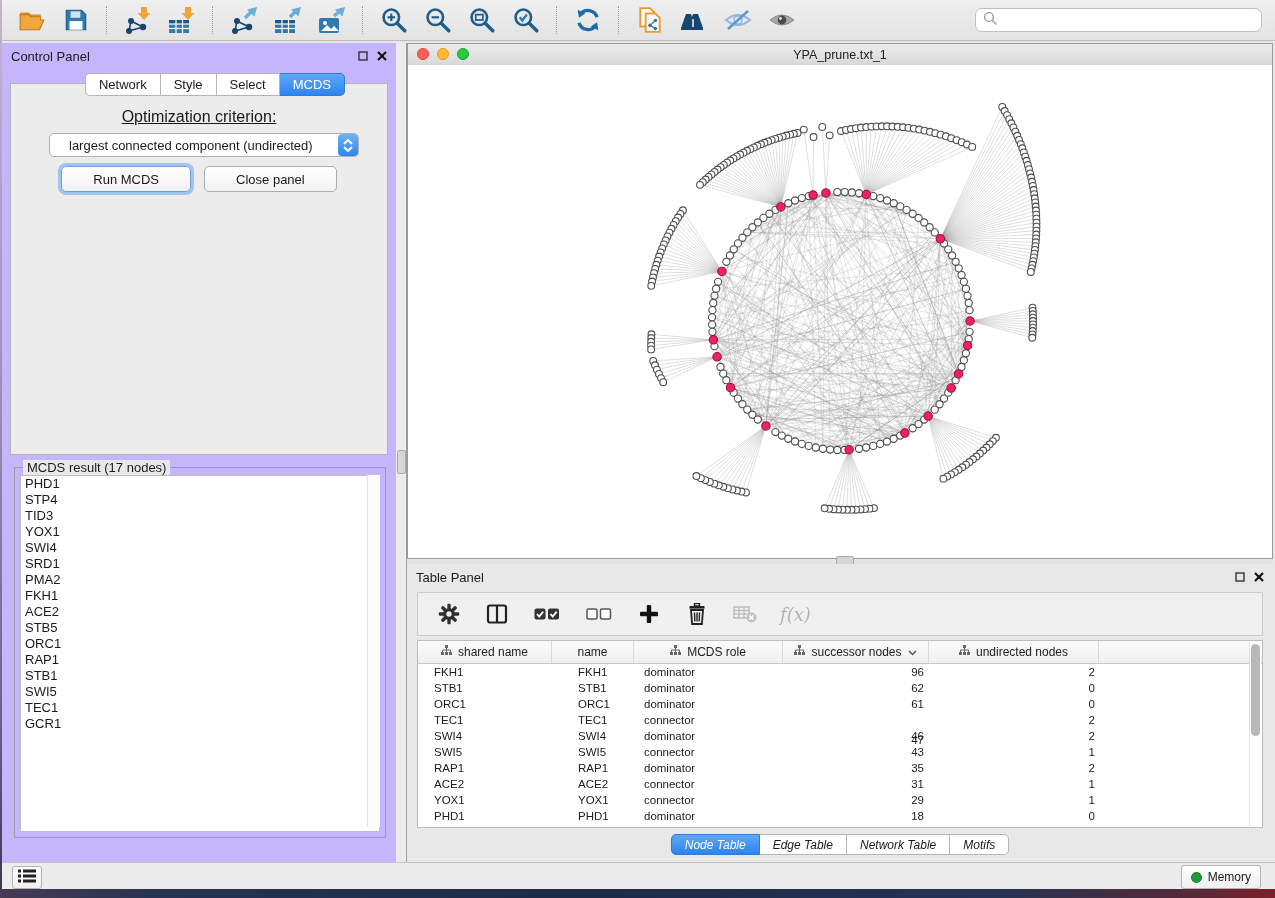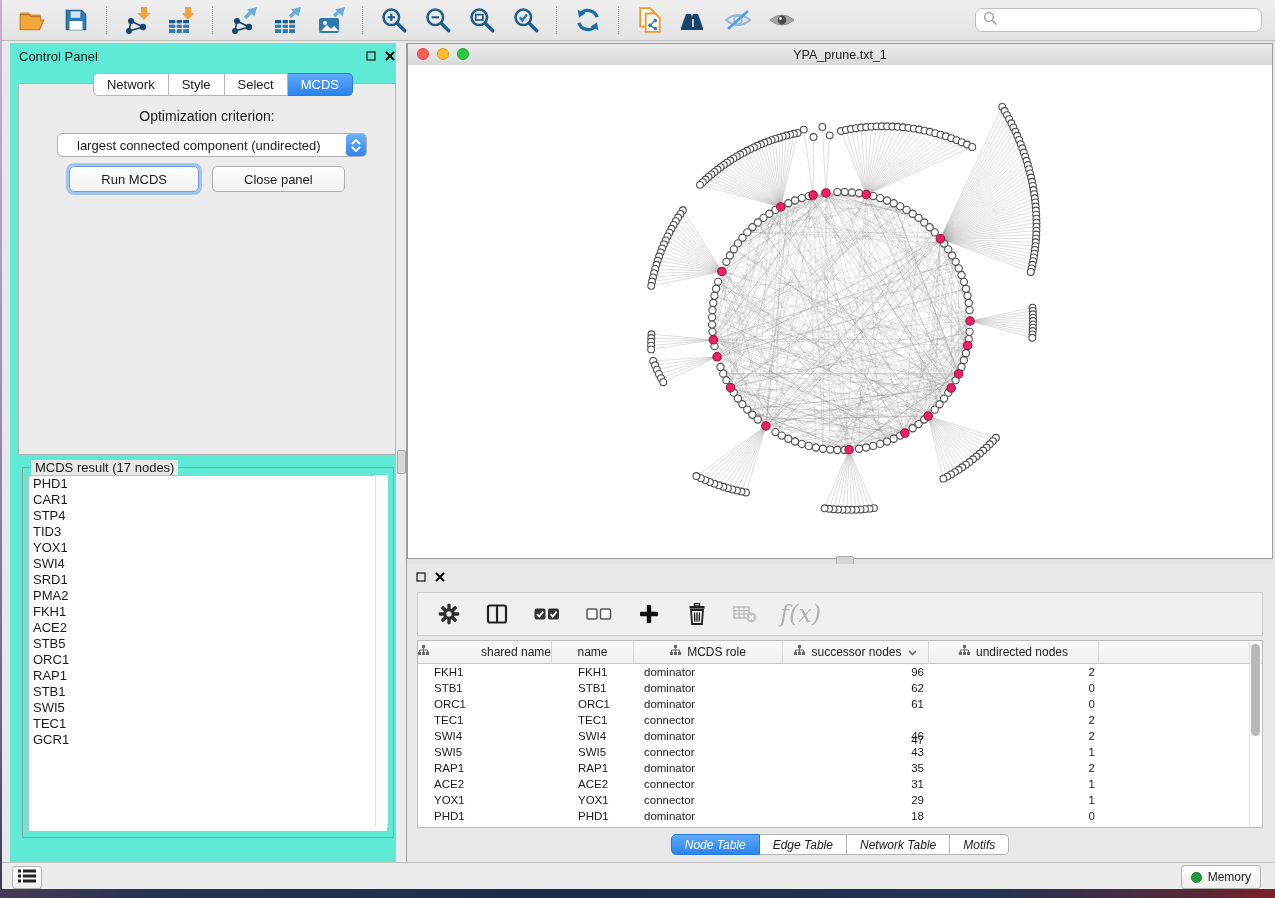--- a/index.html
+++ b/index.html
@@ -12,34 +12,34 @@
        border-bottom:1px solid #bdbdbd;display:flex;align-items:center;padding-left:10px;box-sizing:border-box;}
   .tb-group{display:flex;align-items:center;gap:12px;margin:0 6px;}
   .tb-sep{width:1px;height:28px;border-left:1px dotted #9f9f9f;margin:0 8px;}
   .tb-btn{width:32px;height:30px;display:flex;align-items:center;justify-content:center;cursor:pointer;}
   .search-wrap{position:absolute;right:13px;top:8px;width:287px;height:24px;background:#fff;
        border:1px solid #bfbfbf;border-radius:7px;display:flex;align-items:center;box-sizing:border-box;padding-left:7px;}
   
   .panel-header{height:26px;display:flex;align-items:center;padding:0 9px;font-size:13px;}
   .panel-header .ph-title{flex:1;}
   .ph-icons{display:flex;align-items:center;gap:9px;}
-  .control-panel{position:absolute;left:2px;top:43px;width:394px;height:819px;background:#5eead4;margin-left:8px;}
+  .control-panel{position:absolute;left:2px;top:43px;width:394px;height:819px;background:#c4b5fd;}
   .v-divider{position:absolute;left:396px;top:43px;width:11px;height:819px;background:#ececec;border-right:1px solid #9f9f9f;box-sizing:border-box;}
   .v-grip{position:absolute;left:1px;top:407px;width:7px;height:22px;background:#d6d6d6;border:1px solid #ababab;border-radius:2px;}
   
   .seg{display:flex;}
   .seg .seg-tab{background:#fff;border:1px solid #b5b5b5;border-left:none;padding:0 13px;height:21px;
        display:flex;align-items:center;font-size:13px;cursor:pointer;white-space:nowrap;}
   .seg .seg-tab:first-child{border-left:1px solid #b5b5b5;border-radius:5px 0 0 5px;}
   .seg .seg-tab:last-child{border-radius:0 5px 5px 0;}
   .seg .seg-tab.active{background:linear-gradient(#5fa9f8,#2b84ee);color:#fff;border-color:#2a7cd8;}
   .cp-tabs{position:absolute;left:16px;top:30px;width:100%;display:flex;justify-content:center;z-index:3;}
   .cp-content{position:absolute;left:8px;top:40px;width:378px;height:372px;background:#ececec;
        border:1px solid #b4b4b4;box-sizing:border-box;}
-  .opt-label{position:absolute;left:0;top:24px;width:100%;text-align:center;font-size:14px;}
+  .opt-label{position:absolute;left:0;top:24px;width:100%;text-align:center;font-size:16px;text-decoration:underline;}
   .dropdown{position:absolute;left:38px;top:49px;width:310px;height:24px;background:#fff;border:1px solid #b0b0b0;
        border-radius:5px;display:flex;align-items:center;box-sizing:border-box;cursor:pointer;}
   .dropdown .dd-text{flex:1;padding-left:19px;font-size:13px;}
   .dd-stepper{width:20px;height:22px;margin-right:0px;background:linear-gradient(#6db1f8,#2f86ef);
        border-radius:4px;display:flex;flex-direction:column;align-items:center;justify-content:center;gap:1px;}
   .btn-row{position:absolute;left:0;top:82px;width:100%;display:flex;justify-content:center;gap:13px;}
   .btn{height:24px;background:linear-gradient(#ffffff,#f1f1f1);border:1px solid #adadad;border-radius:5px;
        font-size:13px;padding:0 31px;display:flex;align-items:center;cursor:pointer;}
   .btn.focus-ring{box-shadow:0 0 0 3px rgba(98,165,241,.55);border-color:#6f9fdc;}
   .group-box{position:absolute;left:12px;top:424px;width:372px;height:371px;border:1px solid #9d9d9d;box-sizing:border-box;}
@@ -59,21 +59,21 @@
   .tl.green{background:#28c840;border:1px solid #1da32f;box-sizing:border-box;}
   .net-title{font-size:12.5px;color:#222;}
   .net-canvas{position:absolute;left:0;top:21px;width:864px;height:493px;background:#fff;}
   .h-splitter{position:absolute;left:407px;top:559px;width:866px;height:5px;background:#e4e4e4;}
   .h-grip{position:absolute;left:429px;top:-3px;width:16px;height:8px;background:#d6d6d6;border:1px solid #ababab;border-radius:2px;}
   
   .table-panel{position:absolute;left:407px;top:564px;width:866px;height:297px;background:#e8e8e8;}
   .tp-toolbar{position:absolute;left:10px;top:28px;width:846px;height:44px;background:#f0f0f0;
        border:1px solid #cdcdcd;box-sizing:border-box;display:flex;align-items:center;gap:22px;padding-left:18px;}
   .tp-tool{display:flex;align-items:center;justify-content:center;width:26px;height:26px;cursor:pointer;}
-  .fx{font-family:"DejaVu Serif",serif;font-style:italic;font-size:24px;color:#b3b3b3;}
+  .fx{font-family:"DejaVu Serif",serif;font-style:italic;font-size:18px;color:#b3b3b3;}
   .table-box{position:absolute;left:10px;top:76px;width:846px;height:188px;background:#fff;border:1px solid #bdbdbd;box-sizing:border-box;}
   .t-header{display:flex;height:22px;background:linear-gradient(#fafafa,#efefef);border-bottom:1px solid #c9c9c9;}
   .th{display:flex;align-items:center;justify-content:center;gap:6px;font-size:12px;color:#222;
       border-right:1px solid #d8d8d8;box-sizing:border-box;position:relative;cursor:pointer;}
   .th .th-label{white-space:nowrap;}
   .th-filler{flex:1;border-right:none;}
   .t-body{position:relative;}
   .t-row{display:flex;height:16px;align-items:center;cursor:default;}
   .td{font-size:11.5px;box-sizing:border-box;white-space:nowrap;}
   .t-scroll{position:absolute;right:3px;top:24px;width:11px;height:160px;background:#fff;border-left:1px solid #e2e2e2;}
@@ -302,21 +302,20 @@
       </div>
       <div class="btn-row">
         <div class="btn focus-ring">Run MCDS</div>
         <div class="btn">Close panel</div>
       </div>
     </div>
     <div class="group-box">
       <div class="group-legend">MCDS result (17 nodes)</div>
       <div class="mcds-list" id="mcds-list">
           <div class="mcds-item">PHD1</div>
-          <div class="mcds-item">CAR1</div>
           <div class="mcds-item">STP4</div>
           <div class="mcds-item">TID3</div>
           <div class="mcds-item">YOX1</div>
           <div class="mcds-item">SWI4</div>
           <div class="mcds-item">SRD1</div>
           <div class="mcds-item">PMA2</div>
           <div class="mcds-item">FKH1</div>
           <div class="mcds-item">ACE2</div>
           <div class="mcds-item">STB5</div>
           <div class="mcds-item">ORC1</div>
@@ -1196,20 +1195,21 @@
           </g>
         </svg>
     </div>
   </div>
   <div class="h-splitter">
     <div class="h-grip"></div>
   </div>
 
   <div class="table-panel">
     <div class="panel-header">
+      <span class="ph-title">Table Panel</span>
       <span class="ph-icons">
         <span><svg width="10" height="10" viewBox="0 0 10 10">
               <rect x="1" y="1" width="8" height="8" fill="none" stroke="#333" stroke-width="1.4"></rect>
             </svg></span>
         <span><svg width="10" height="10" viewBox="0 0 10 10">
               <line x1="1" y1="1" x2="9" y2="9" stroke="#111" stroke-width="2.2"></line>
               <line x1="9" y1="1" x2="1" y2="9" stroke="#111" stroke-width="2.2"></line>
             </svg></span>
       </span>
     </div>
@@ -1271,21 +1271,21 @@
             <line x1="11" y1="3" x2="11" y2="14" stroke="#b8b8b8" stroke-width="1.2"></line>
             <circle cx="18.5" cy="13.5" r="5" fill="#c3c3c3"></circle>
             <line x1="16.5" y1="11.5" x2="20.5" y2="15.5" stroke="#fff" stroke-width="1.6"></line>
             <line x1="20.5" y1="11.5" x2="16.5" y2="15.5" stroke="#fff" stroke-width="1.6"></line>
           </svg>
       </span>
       <span class="tp-tool fx" style="width:auto;">f(x)</span>
     </div>
     <div class="table-box">
       <div class="t-header" id="t-header">
-          <div class="th" style="width: 134px; justify-content: space-between;">
+          <div class="th" style="width: 134px;">
             <span><svg width="11" height="11" viewBox="0 0 11 11">
                 <g fill="#666">
                   <rect x="4" y="0" width="3" height="3"></rect>
                   <rect x="0" y="7" width="3" height="3"></rect>
                   <rect x="4" y="7" width="3" height="3"></rect>
                   <rect x="8" y="7" width="3" height="3"></rect>
                 </g>
                 <path d="M5.5 3v2M1.5 7V5h8v2M5.5 5v2" stroke="#666" stroke-width="1" fill="none"></path>
               </svg></span>
             <span class="th-label">shared name</span>

